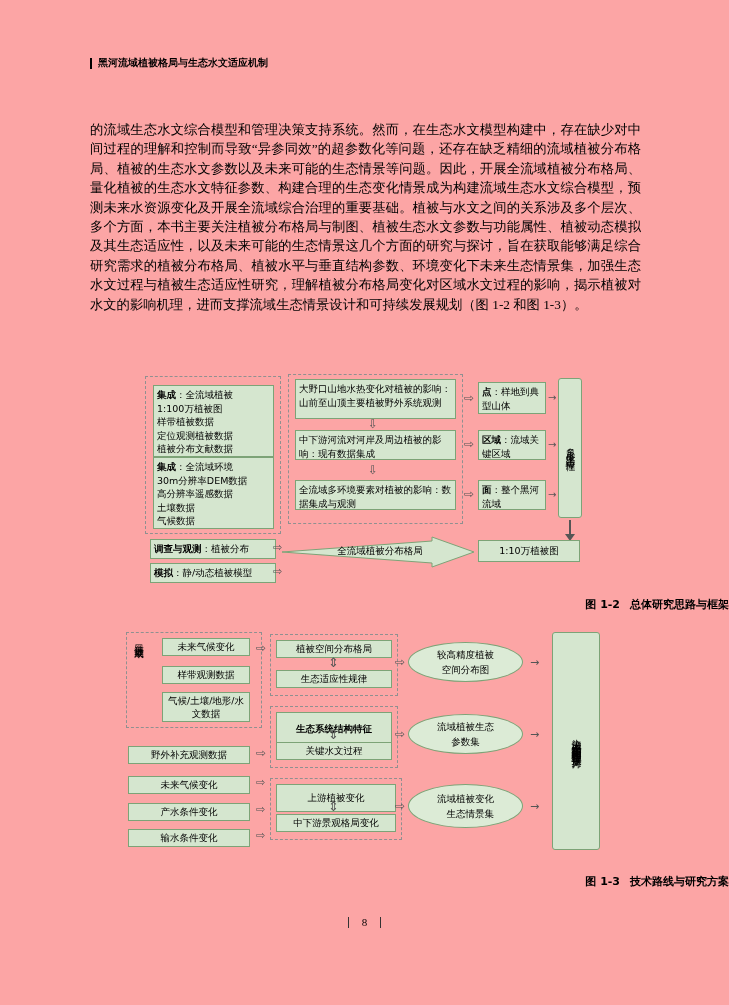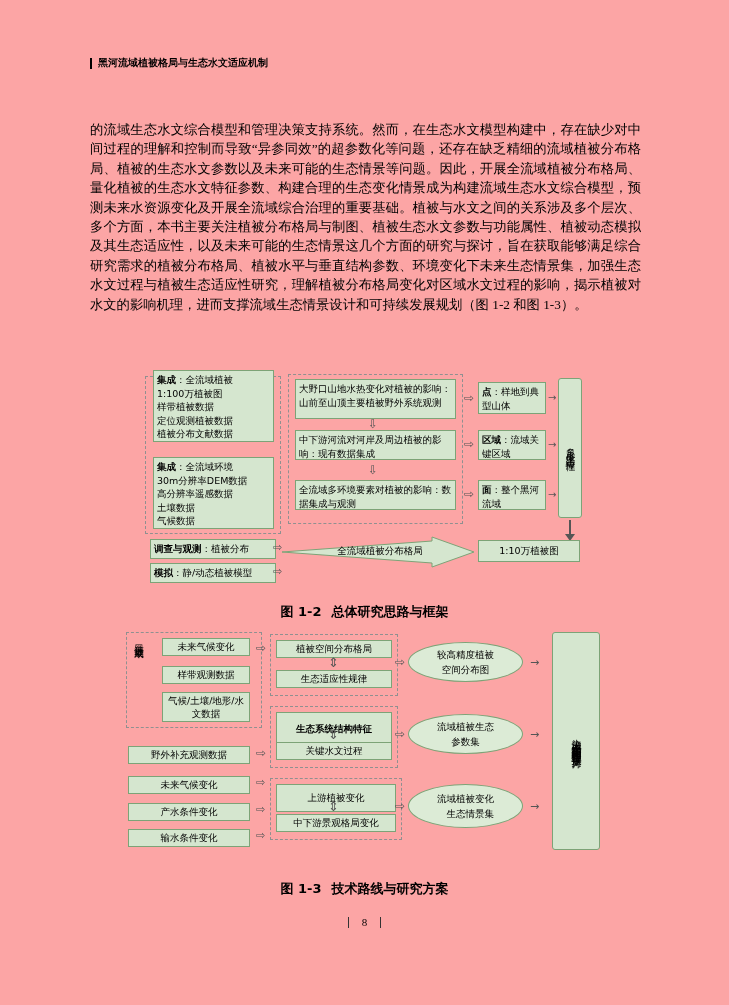--- a/index.html
+++ b/index.html
@@ -29,22 +29,22 @@
   .vbox{position:absolute;background:#d5e6cf;border:1px solid #7da377;box-sizing:border-box;
         writing-mode:vertical-rl;text-orientation:upright;display:flex;align-items:center;
         justify-content:center;font-size:9.5px;letter-spacing:2px;border-radius:3px;}
   .vlabel{position:absolute;writing-mode:vertical-rl;text-orientation:upright;font-size:9.5px;
         letter-spacing:1px;}
   .b{font-weight:bold;}
   .vline{position:absolute;background:#555;}
   .tri-down{position:absolute;width:0;height:0;border-left:5px solid transparent;
         border-right:5px solid transparent;border-top:7px solid #555;}
 
-  .caption{position:absolute;left:0;width:100%;text-align:center;font-size:13px;font-weight:bold;
-        font-family:"DejaVu Sans","Liberation Sans",sans-serif;margin-top:6px;}
+  .caption{position:absolute;left:0;width:100%;text-align:right;font-size:11px;font-weight:bold;
+        font-family:"DejaVu Sans","Liberation Sans",sans-serif;}
   .caption .sp{margin-right:10px;}
 
   .footer{position:absolute;left:0;top:916px;width:100%;display:flex;align-items:center;
         justify-content:center;gap:13px;font-size:11px;}
   .foot-bar{width:1px;height:11px;background:#333;}
 </style>
 </head>
 <body>
 
 <div class="page">
@@ -53,21 +53,21 @@
     <span class="head-bar"></span>
     <span>黑河流域植被格局与生态水文适应机制</span>
   </div>
 
   <div class="body-text">的流域生态水文综合模型和管理决策支持系统。然而，在生态水文模型构建中，存在缺少对中间过程的理解和控制而导致“异参同效”的超参数化等问题，还存在缺乏精细的流域植被分布格局、植被的生态水文参数以及未来可能的生态情景等问题。因此，开展全流域植被分布格局、量化植被的生态水文特征参数、构建合理的生态变化情景成为构建流域生态水文综合模型，预测未来水资源变化及开展全流域综合治理的重要基础。植被与水文之间的关系涉及多个层次、多个方面，本书主要关注植被分布格局与制图、植被生态水文参数与功能属性、植被动态模拟及其生态适应性，以及未来可能的生态情景这几个方面的研究与探讨，旨在获取能够满足综合研究需求的植被分布格局、植被水平与垂直结构参数、环境变化下未来生态情景集，加强生态水文过程与植被生态适应性研究，理解植被分布格局变化对区域水文过程的影响，揭示植被对水文的影响机理，进而支撑流域生态情景设计和可持续发展规划（图 1-2 和图 1-3）。</div>
 
   <div class="fig" style="left:90px;top:370px;width:551px;height:222px;">
 
     <div class="dashed" style="left:55px;top:6px;width:136px;height:158px;"></div>
 
-    <div class="gbox" style="left:63px;top:0;width:121px;height:72px;">
+    <div class="gbox" style="left:63px;top:15px;width:121px;height:72px;">
       <div><span class="b">集成</span><span>：全流域植被</span></div>
       <div class="pre">1:100万植被图
 样带植被数据
 定位观测植被数据
 植被分布文献数据</div>
     </div>
 
     <div class="gbox" style="left:63px;top:87px;width:121px;height:72px;">
       <div><span class="b">集成</span><span>：全流域环境</span></div>
       <div class="pre">30m分辨率DEM数据

